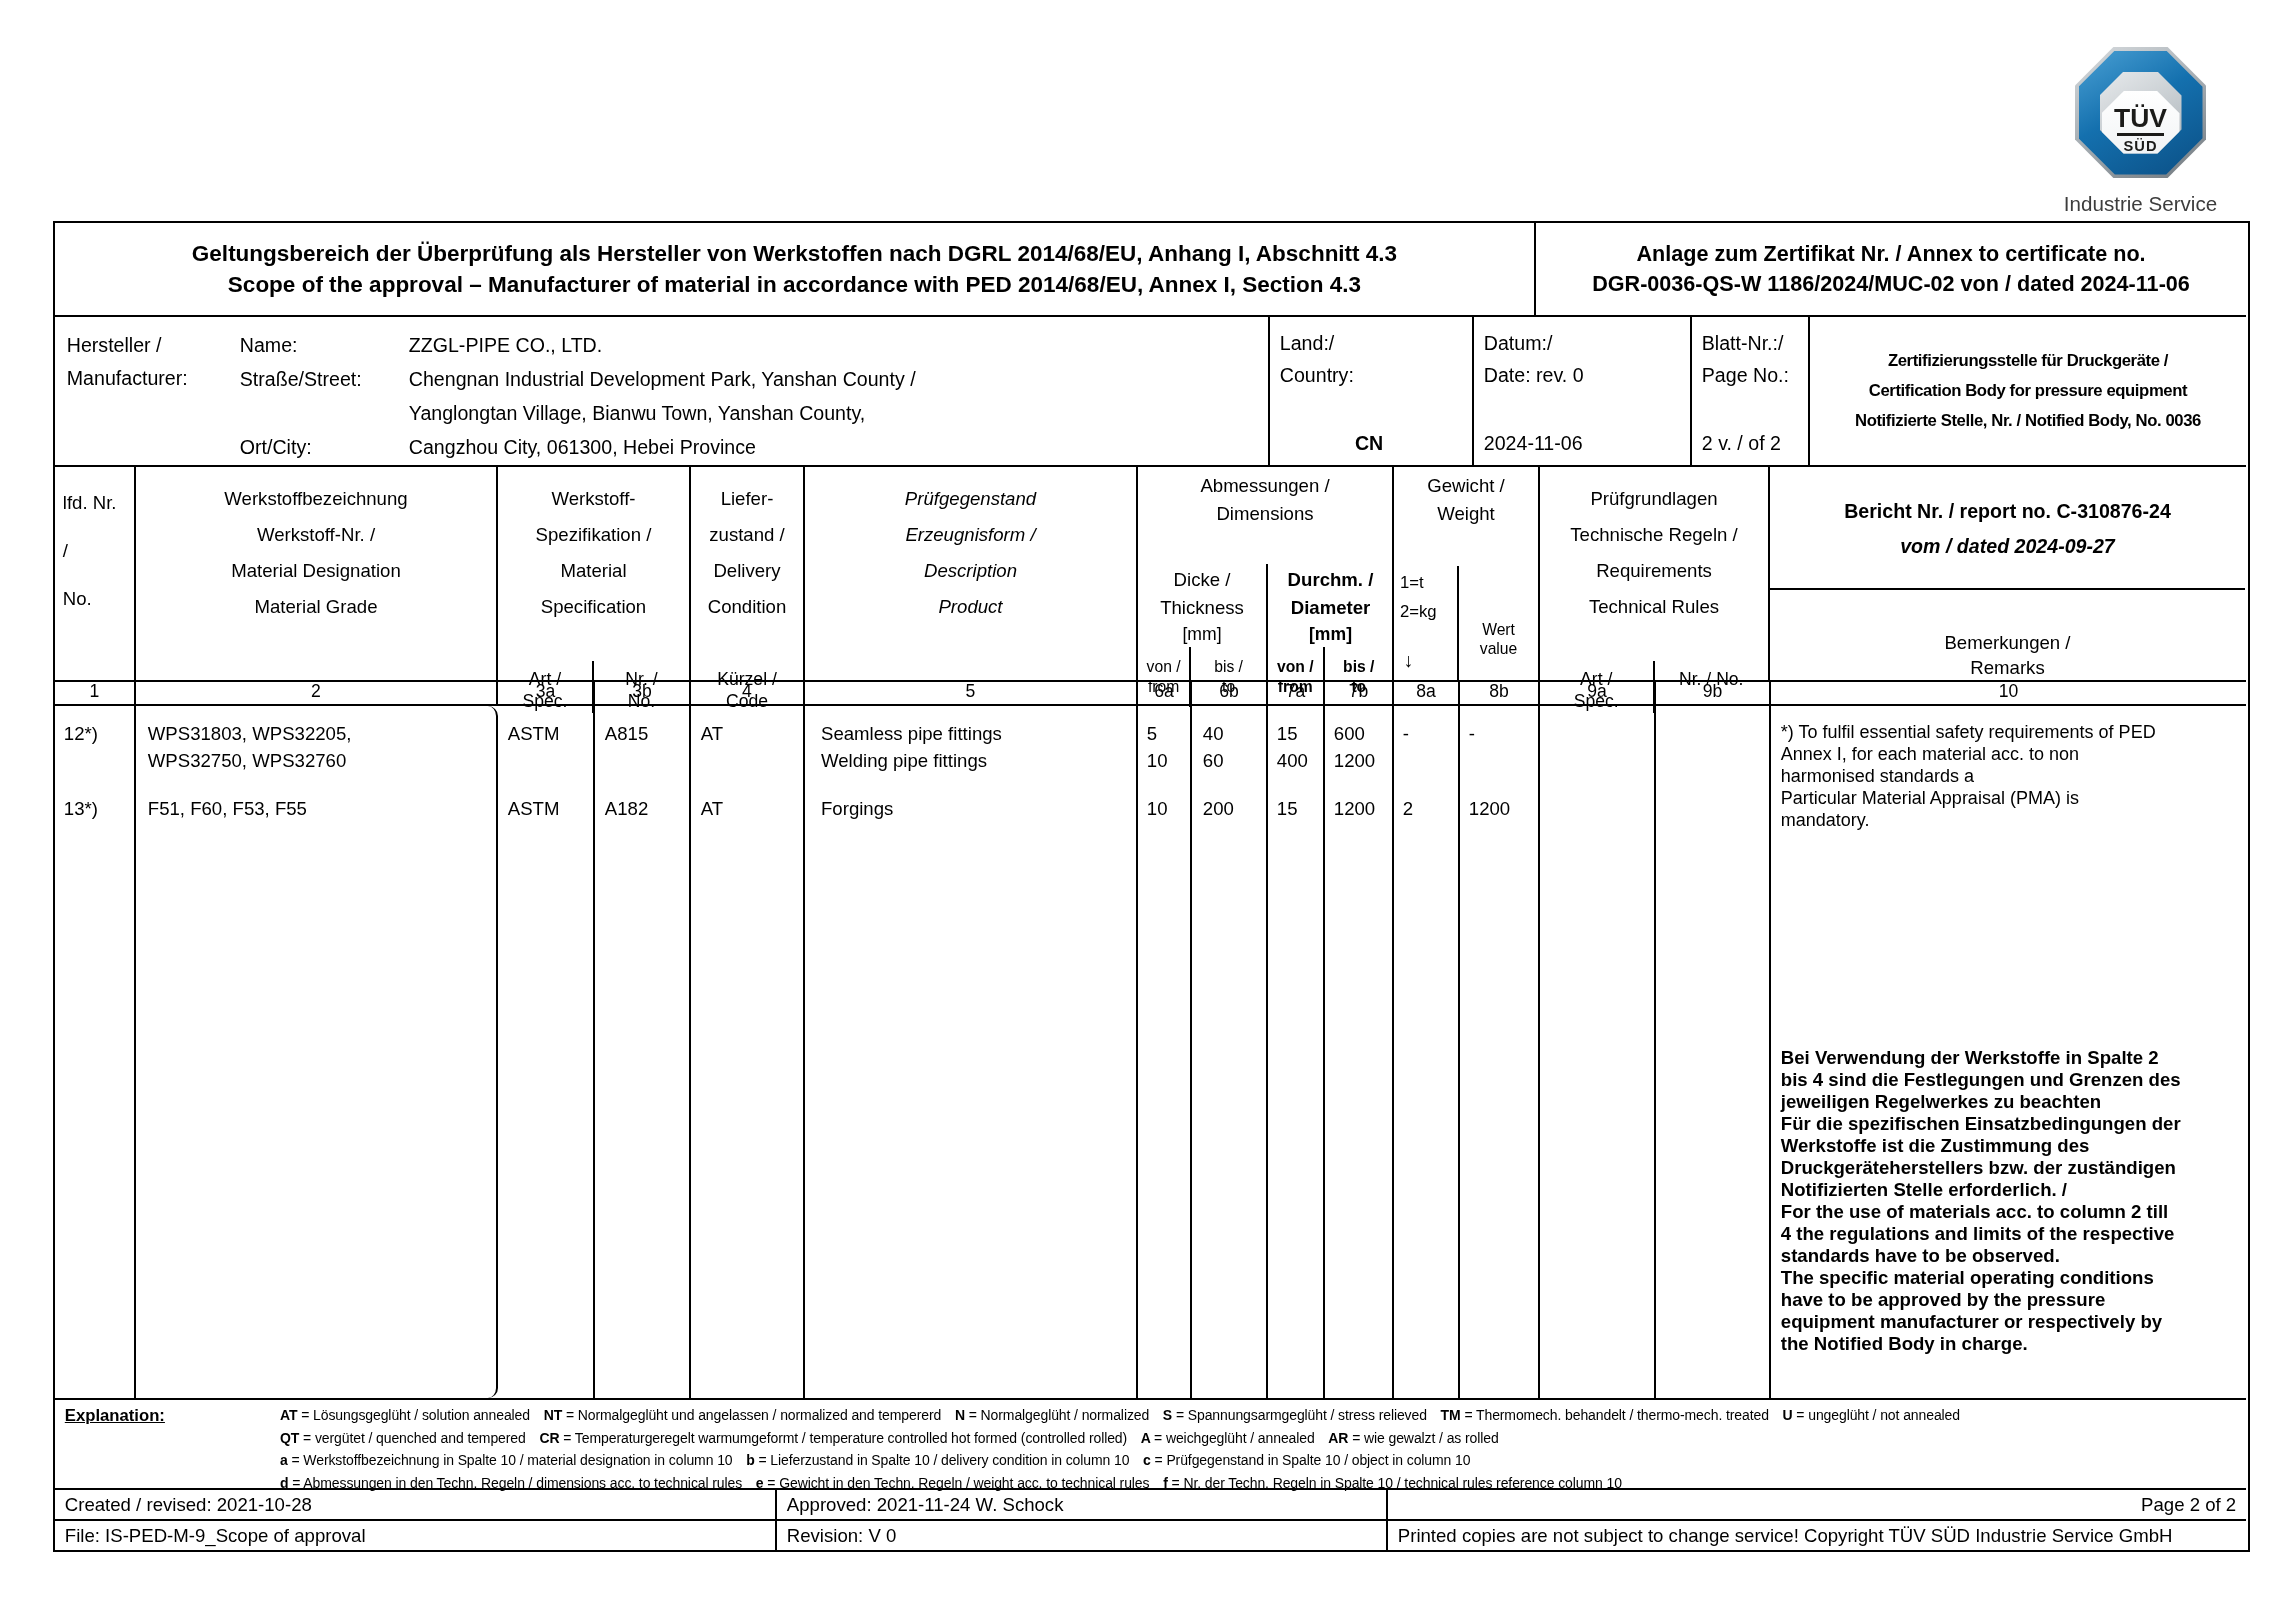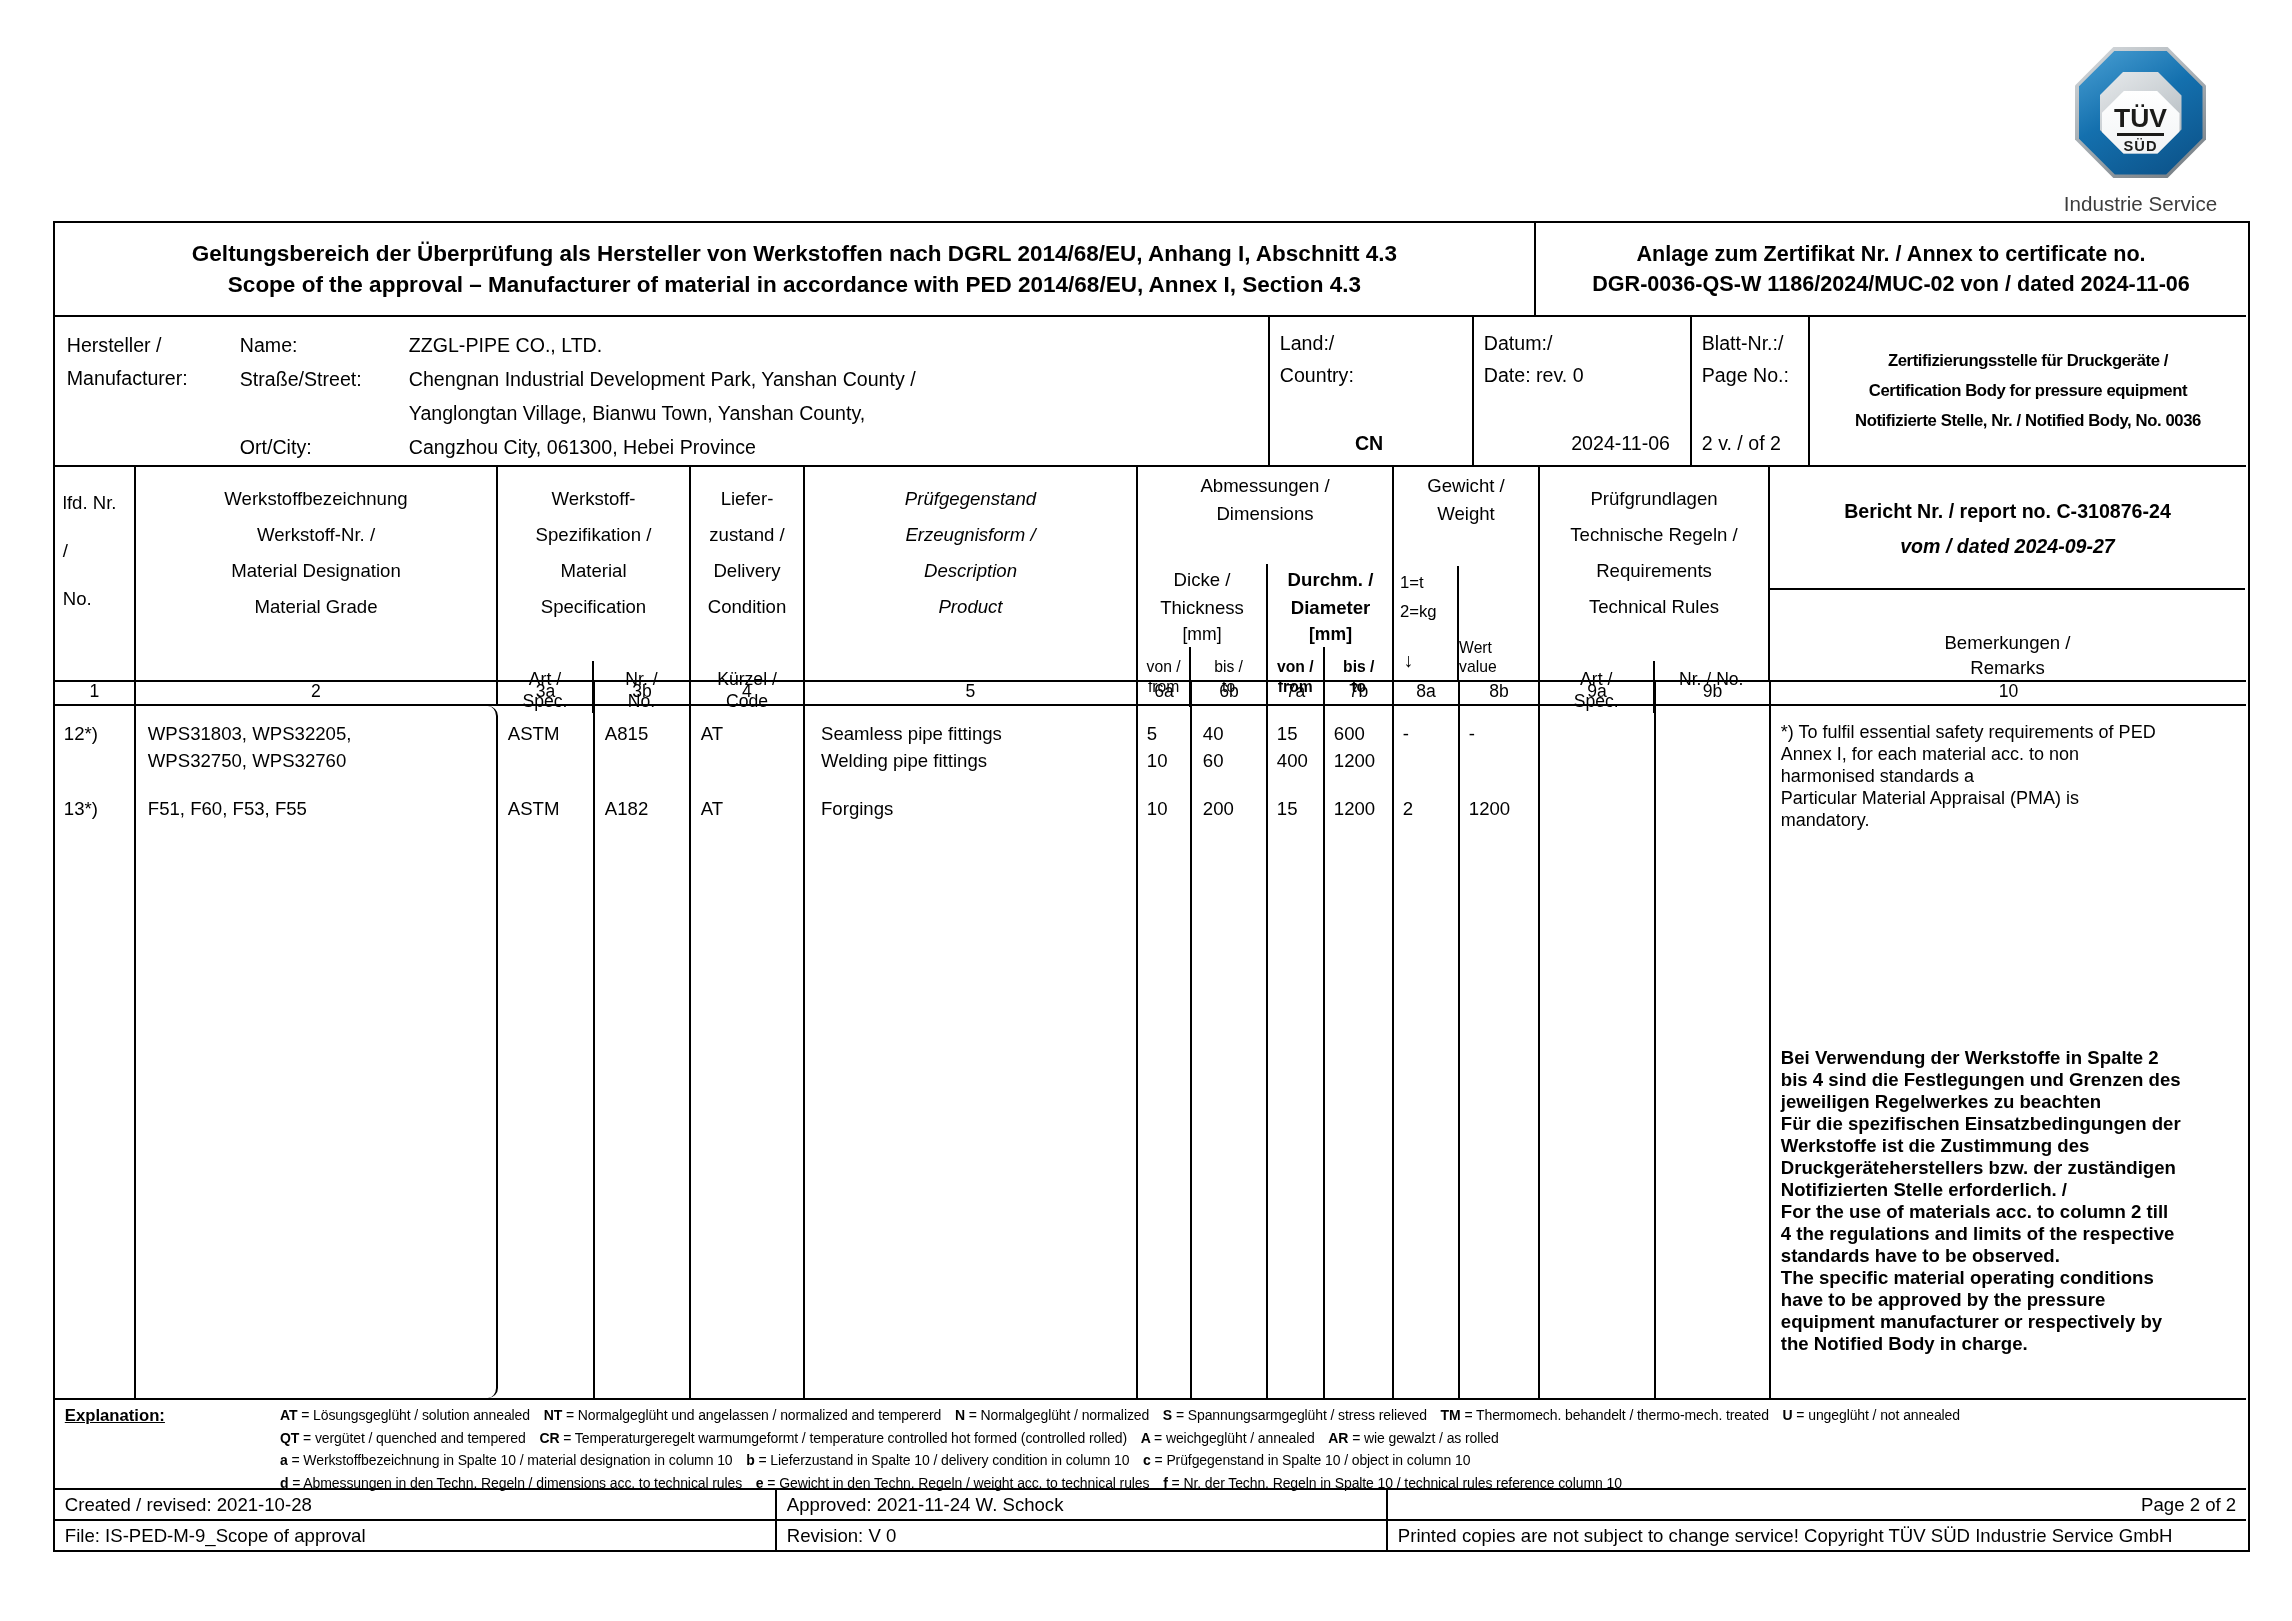--- a/index.html
+++ b/index.html
@@ -38,21 +38,21 @@
   .mfr-row { height:150px; }
   .mfr-left { width:1215px; border-right:2.9px solid #000; display:flex; padding:11.8px 0 0 11.8px; }
   .mfr-role { width:173px; font-size:19.6px; line-height:33px; }
   .mfr-fields { display:grid; grid-template-columns:169px 1fr; font-size:19.6px; line-height:33px; }
   .land-cell  { width:204px; display:flex; flex-direction:column; padding:9.8px 0 7.8px 9.8px; font-size:19.6px; line-height:32px; }
   .datum-cell { width:218px; display:flex; flex-direction:column; padding:9.8px 0 7.8px 9.8px; font-size:19.6px; line-height:32px; }
   .blatt-cell { width:118px; display:flex; flex-direction:column; padding:9.8px 0 7.8px 9.8px; font-size:19.6px; line-height:32px; }
   .cert-cell  { width:436px; display:flex; flex-direction:column; justify-content:center; text-align:center; font-size:16.7px; font-weight:bold; letter-spacing:-0.4px; line-height:30px; padding:0 2px; }
   .mfr-val { margin-top:auto; }
   .land-val { font-weight:bold; text-align:center; padding-right:13.7px; }
-  .datum-val { text-align:right; padding-right:20px; }
+  .datum-val { text-align:left; padding-right:20px; }
 
   
   .thead { height:213px; align-items:stretch; }
   .hcol { display:flex; flex-direction:column; }
   .h-top { flex:1; text-align:center; font-size:18.6px; line-height:36px; padding-top:13.7px; }
   .h-no { width:81px; font-size:18.6px; line-height:48px; padding:11.8px 0 0 7.8px; }
   .h-desig { width:362px; }
   .h-g3 { width:193px; } .h-g3 .h-top { padding-top:13.7px; }
   .h-sub { height:60px; display:flex; }
   .h-sub > div { text-align:center; font-size:17.6px; line-height:22.5px; padding-top:6.9px; border-right:2px solid #000; }
@@ -74,21 +74,21 @@
   .fromto > div:last-child { border-right:none; }
   .ft-6a { width:54px; } .ft-6b { width:76px; }
   .ft-7a { width:57px; } .ft-7b { width:69px; }
   .h-wt { width:146px; }
   .wt-title { height:63px; text-align:center; font-size:18.6px; line-height:28px; padding-top:4.9px; }
   .wt-row { flex:1; display:flex; }
   .wt-a { width:66px; border-right:2px solid #000; display:flex; flex-direction:column; }
   .wt-unit { font-size:16.7px; line-height:29px; padding:2px 0 0 5.9px; }
   .wt-arrow { margin-top:auto; font-size:19.6px; padding:0 0 7.8px 9.8px; }
   .wt-b { width:80px; display:flex; flex-direction:column; }
-  .wt-val { margin-top:auto; text-align:left; font-size:15.7px; line-height:19.6px; padding-bottom:3px; }
+  .wt-val { margin-top:auto; text-align:center; font-size:15.7px; line-height:19.6px; padding-bottom:21px; }
   .h-g9 { width:230px; }
   .h-9a { width:116px; } .h-9b { width:115px; }
   .h-c10 { width:475px; }
   .report { height:153px; border-bottom:2.9px solid #000; text-align:center; padding-top:27.4px; }
   .report-l1 { font-size:19.6px; font-weight:bold; line-height:35px; }
   .report-l2 { font-size:19.6px; font-weight:bold; font-style:italic; line-height:35px; }
   .remarks-head { flex:1; text-align:center; font-size:18.6px; line-height:24.5px; padding-top:4.9px; }
 
   
   .numrow { height:25.5px; border-top:2.9px solid #000; border-bottom:2.9px solid #000; }

